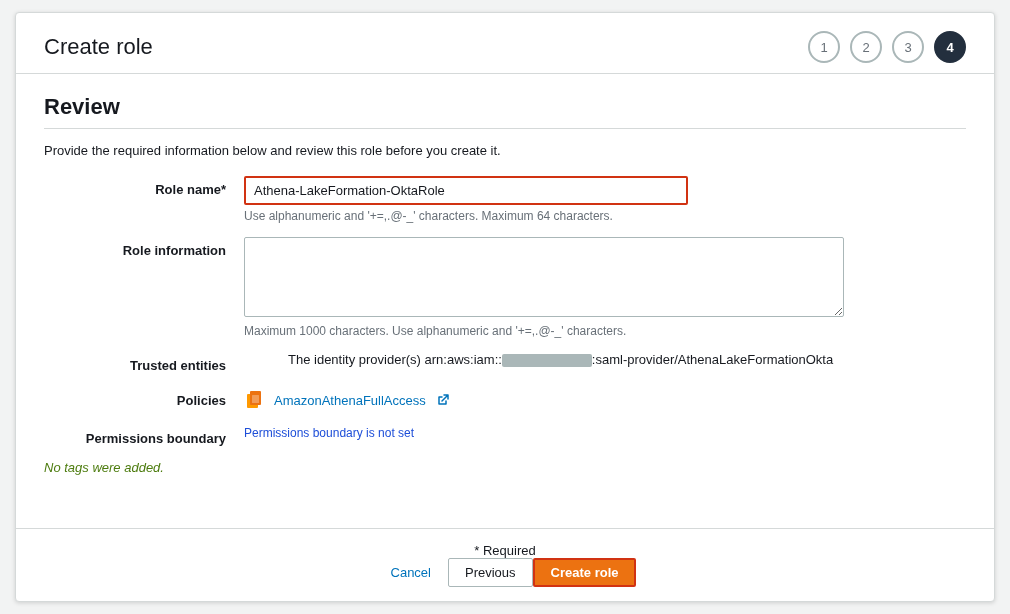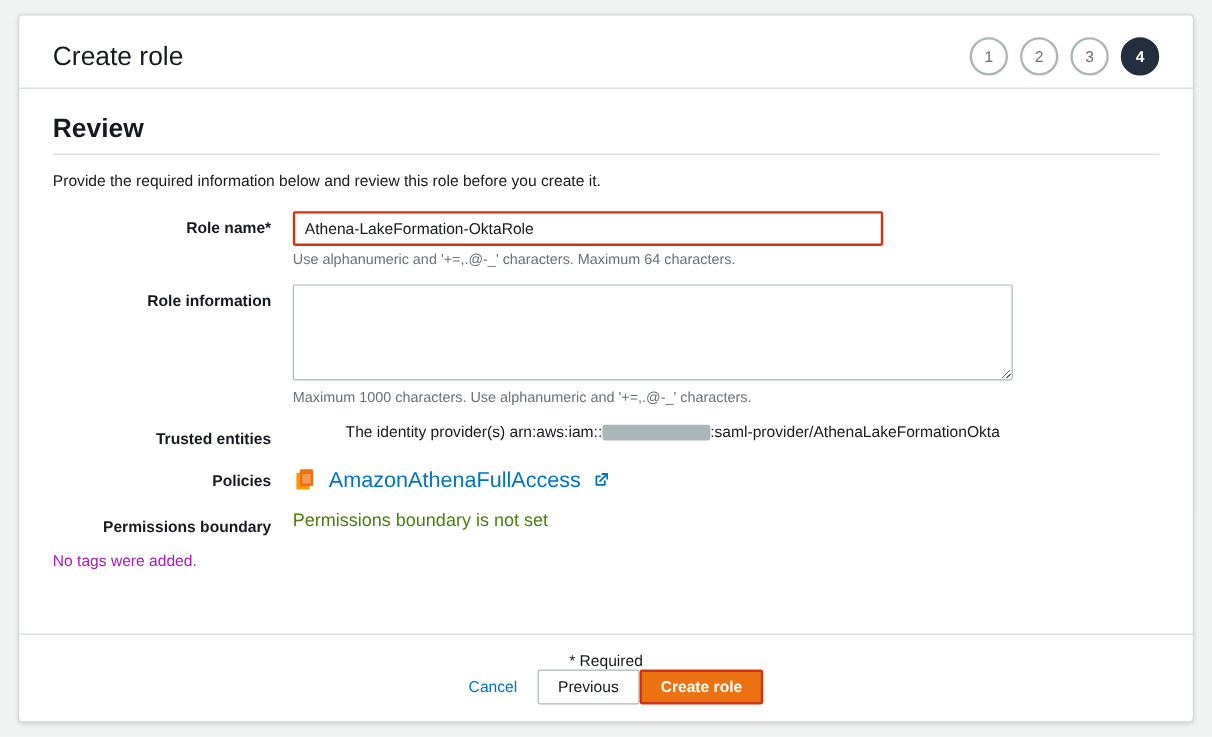--- a/index.html
+++ b/index.html
@@ -91,21 +91,21 @@
       padding-right: 18px;
       padding-top: 6px;
       font-size: 13px;
       font-weight: 700;
       color: #16191f;
     }
     .form-content {
       flex: 1;
     }
     .role-name-input {
-      width: 492px;
+      width: 444px;
       padding: 5px 8px;
       font-size: 13px;
       border: 2px solid #d13212;
       border-radius: 2px;
       outline: none;
       color: #16191f;
       background: #fff;
     }
     .input-hint {
       font-size: 12px;
@@ -151,37 +151,38 @@
       align-items: center;
       justify-content: center;
     }
     .policy-icon svg {
       width: 20px;
       height: 20px;
     }
     .policy-link {
       color: #0073bb;
       text-decoration: none;
-      font-size: 18px;
+      font-size: 13px;
     }
     .external-link-icon {
       display: inline-block;
       width: 12px;
       height: 12px;
       margin-left: 3px;
       vertical-align: middle;
     }
     .permissions-boundary-text {
-      font-size: 15px;
+      font-size: 12px;
+      color: #1d4ed8;
+      padding-top: 4px;
+    }
+    .no-tags {
+      font-size: 13px;
       color: #4d7c0f;
-      padding-top: 4px;
-    }
-    .no-tags {
-      font-size: 13px;
-      color: #a21caf;
+      font-style: italic;
       margin-top: 8px;
       margin-bottom: 8px;
     }
     .modal-footer {
       border-top: 1px solid #d5d9d9;
       padding: 14px 28px;
       display: flex;
       align-items: center;
       justify-content: space-between;
       flex-direction: column;

